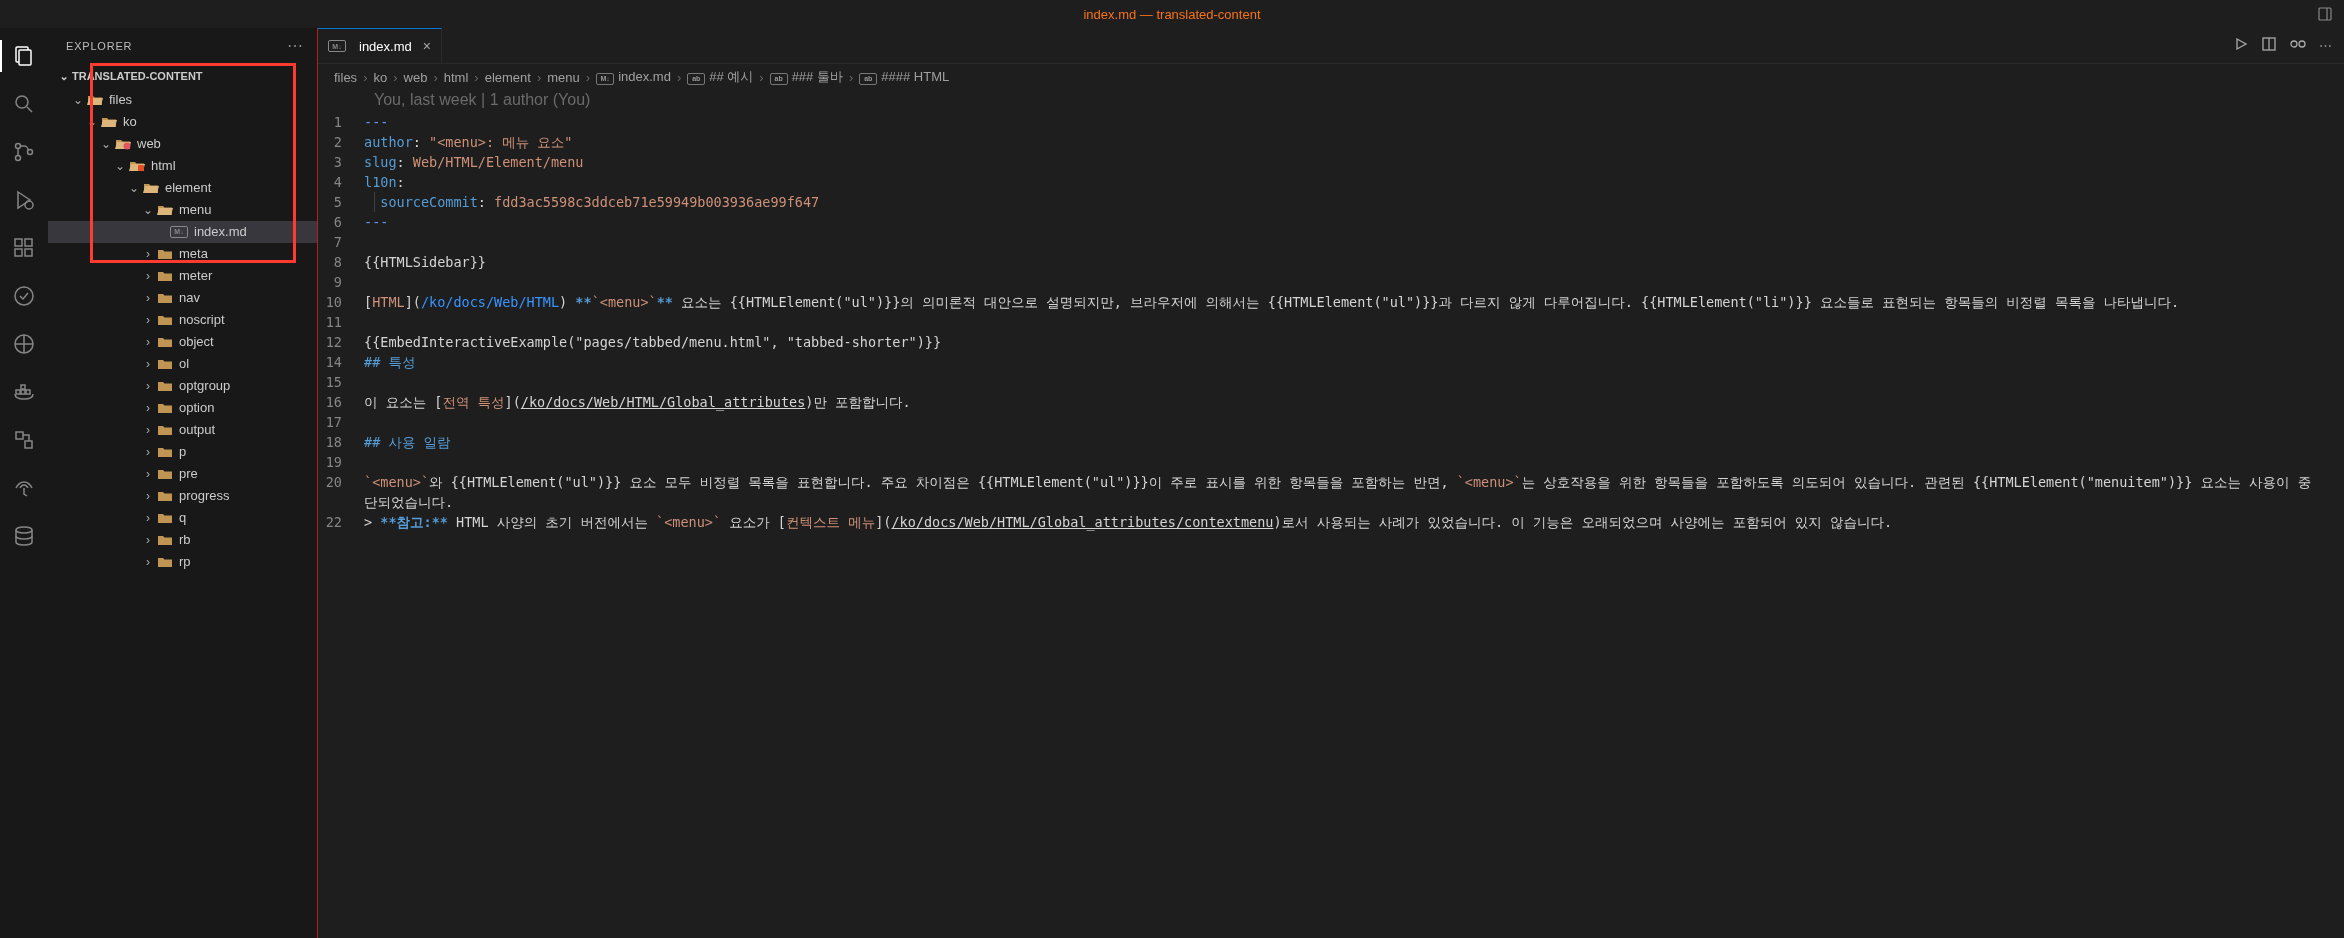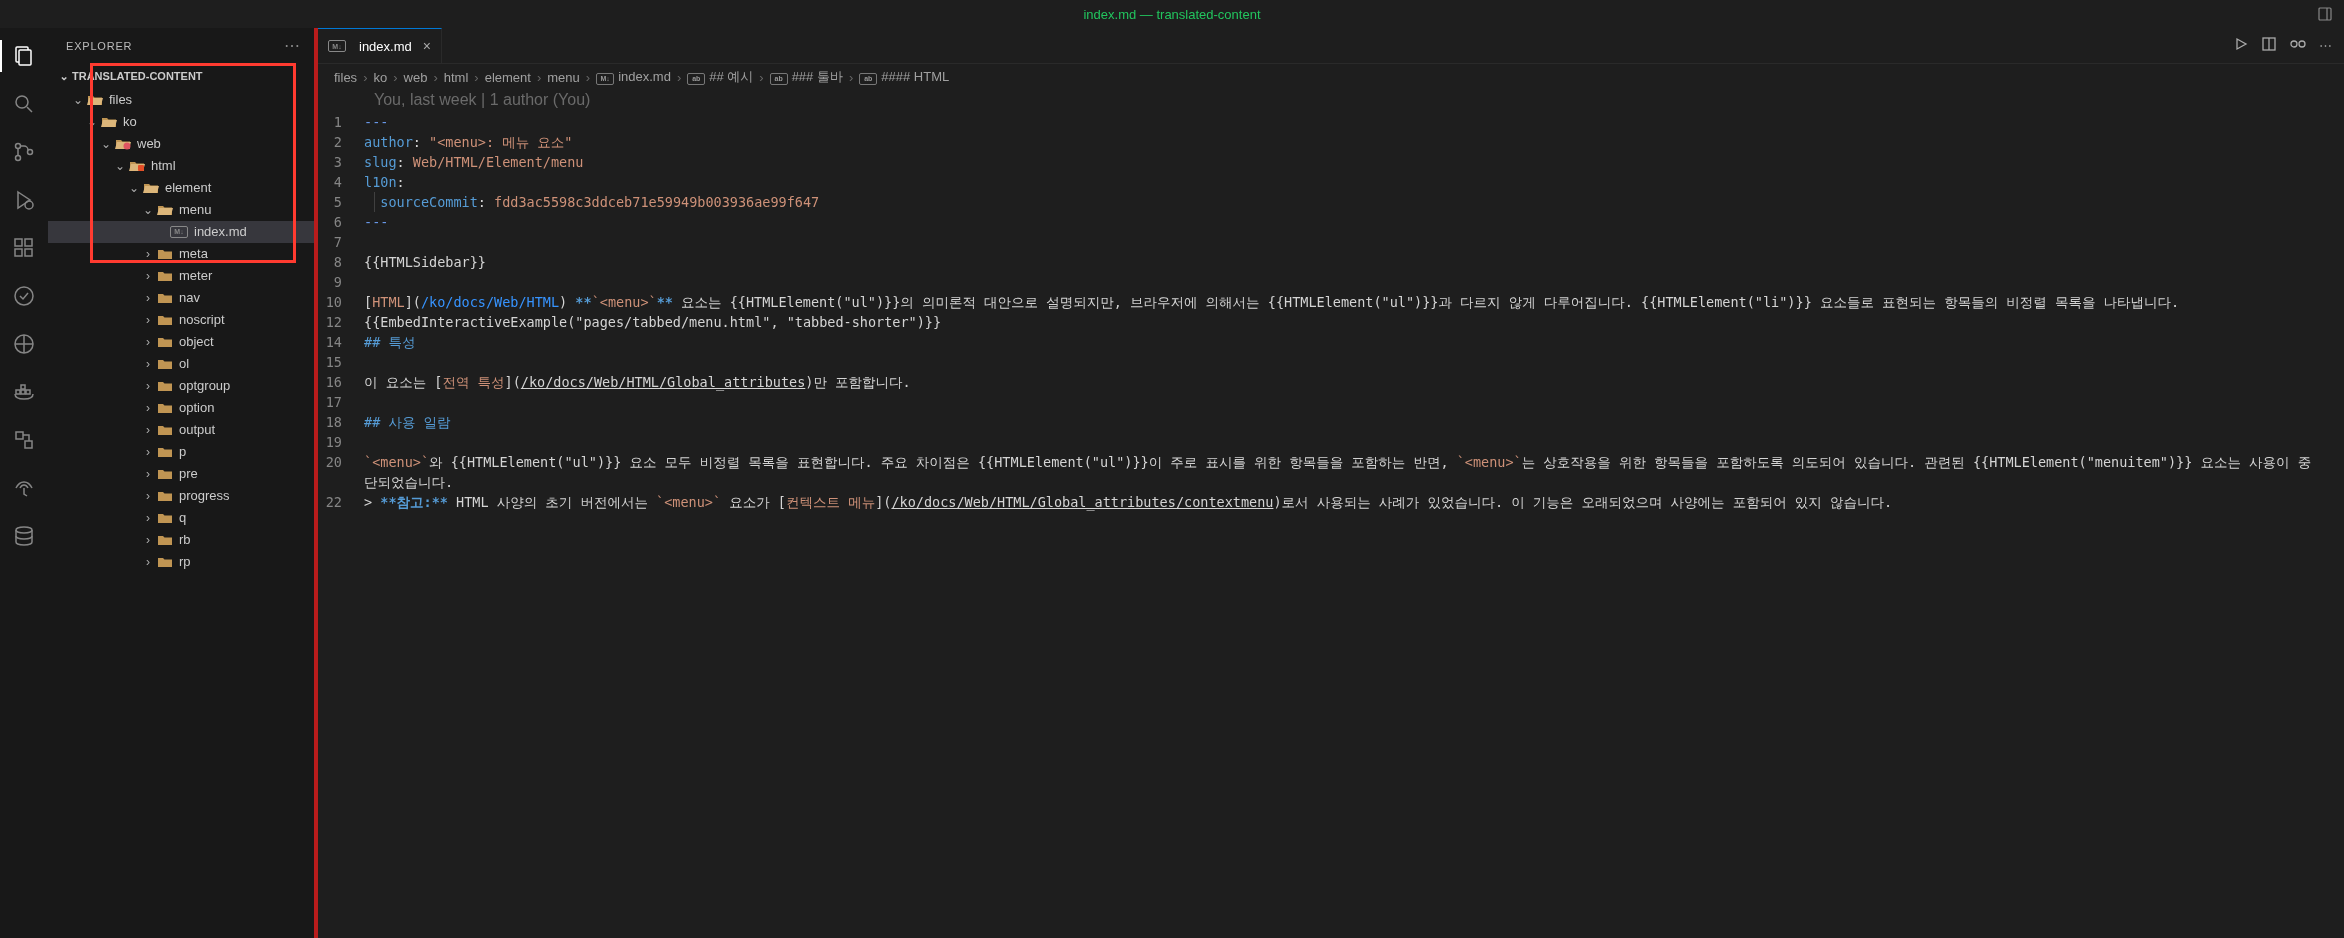--- a/index.html
+++ b/index.html
@@ -13,21 +13,21 @@
       display: flex;
       flex-direction: column;
     }
     .titlebar {
       height: 28px;
       background: #1e1e1e;
       display: flex;
       align-items: center;
       justify-content: center;
       position: relative;
-      color: #22c55e;
+      color: #f97316;
       font-size: 13px;
     }
     .titlebar-right {
       position: absolute;
       right: 10px;
       display: flex;
       gap: 8px;
     }
     .titlebar-icon {
       width: 18px; height: 18px;
@@ -62,21 +62,21 @@
       position: absolute;
       left: 0; top: 4px; bottom: 4px;
       width: 2px;
       background: #ffffff;
     }
     .sidebar {
       width: 270px;
       background: #181818;
       display: flex;
       flex-direction: column;
-      border-right: 4px solid #b91c1c;
+      border-right: 1px solid #b91c1c;
     }
     .sidebar-header {
       height: 35px;
       display: flex;
       align-items: center;
       justify-content: space-between;
       padding: 0 14px 0 18px;
       font-size: 11px;
       font-weight: 400;
       letter-spacing: 0.8px;
@@ -647,20 +647,24 @@
         </div>
       <div class="line">
           <span class="line-num">9</span>
           <span class="line-content"></span>
         </div>
       <div class="line">
           <span class="line-num">10</span>
           <span class="line-content">[<span class="tok-link">HTML</span>](<span class="tok-linkurl">/ko/docs/Web/HTML</span>) <span class="tok-bold">**</span><span class="tok-backtick">`&lt;menu&gt;`</span><span class="tok-bold">**</span><span> 요소는 {{HTMLElement("ul")}}의 의미론적 대안으로 설명되지만, 브라우저에 의해서는 {{HTMLElement("ul")}}과 다르지 않게 다루어집니다. {{HTMLElement("li")}} 요소들로 표현되는 항목들의 비정렬 목록을 나타냅니다.</span></span>
         </div>
       <div class="line">
+          <span class="line-num">11</span>
+          <span class="line-content"></span>
+        </div>
+      <div class="line">
           <span class="line-num">12</span>
           <span class="line-content"><span>{{EmbedInteractiveExample("pages/tabbed/menu.html", "tabbed-shorter")}}</span></span>
         </div>
       <div class="line">
           <span class="line-num">14</span>
           <span class="line-content"><span class="tok-heading">## 특성</span></span>
         </div>
       <div class="line">
           <span class="line-num">15</span>
           <span class="line-content"></span>

